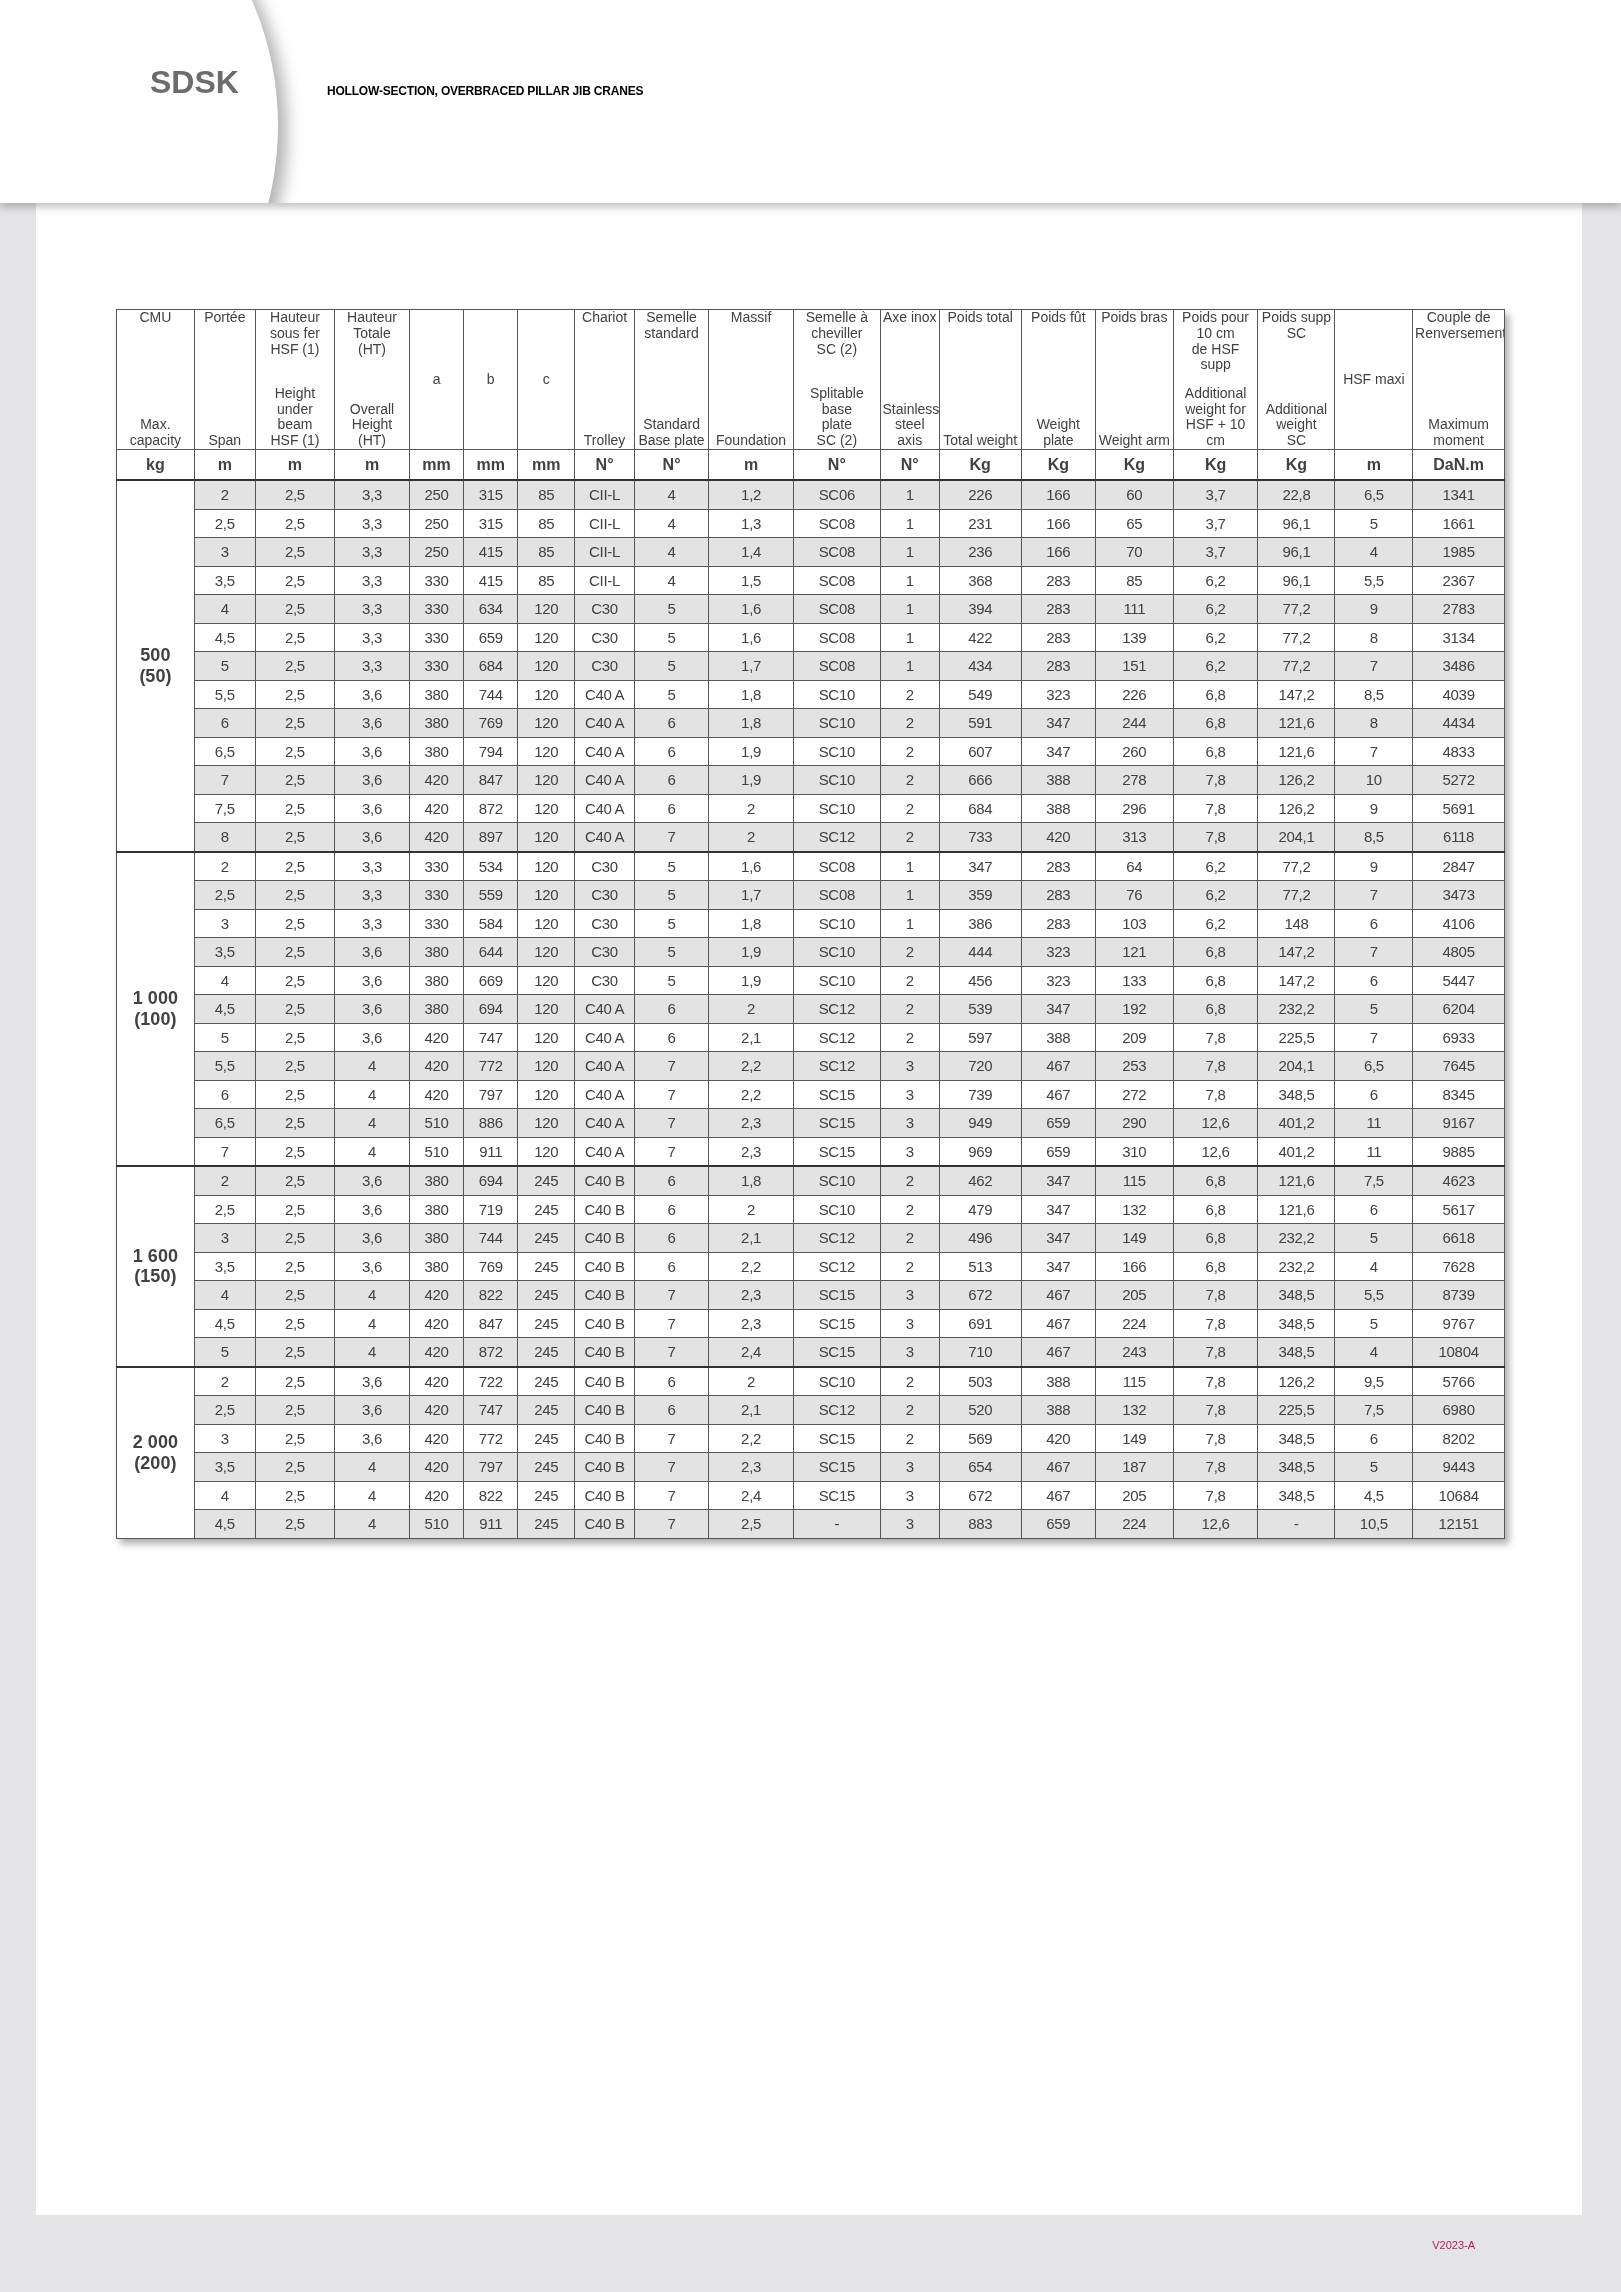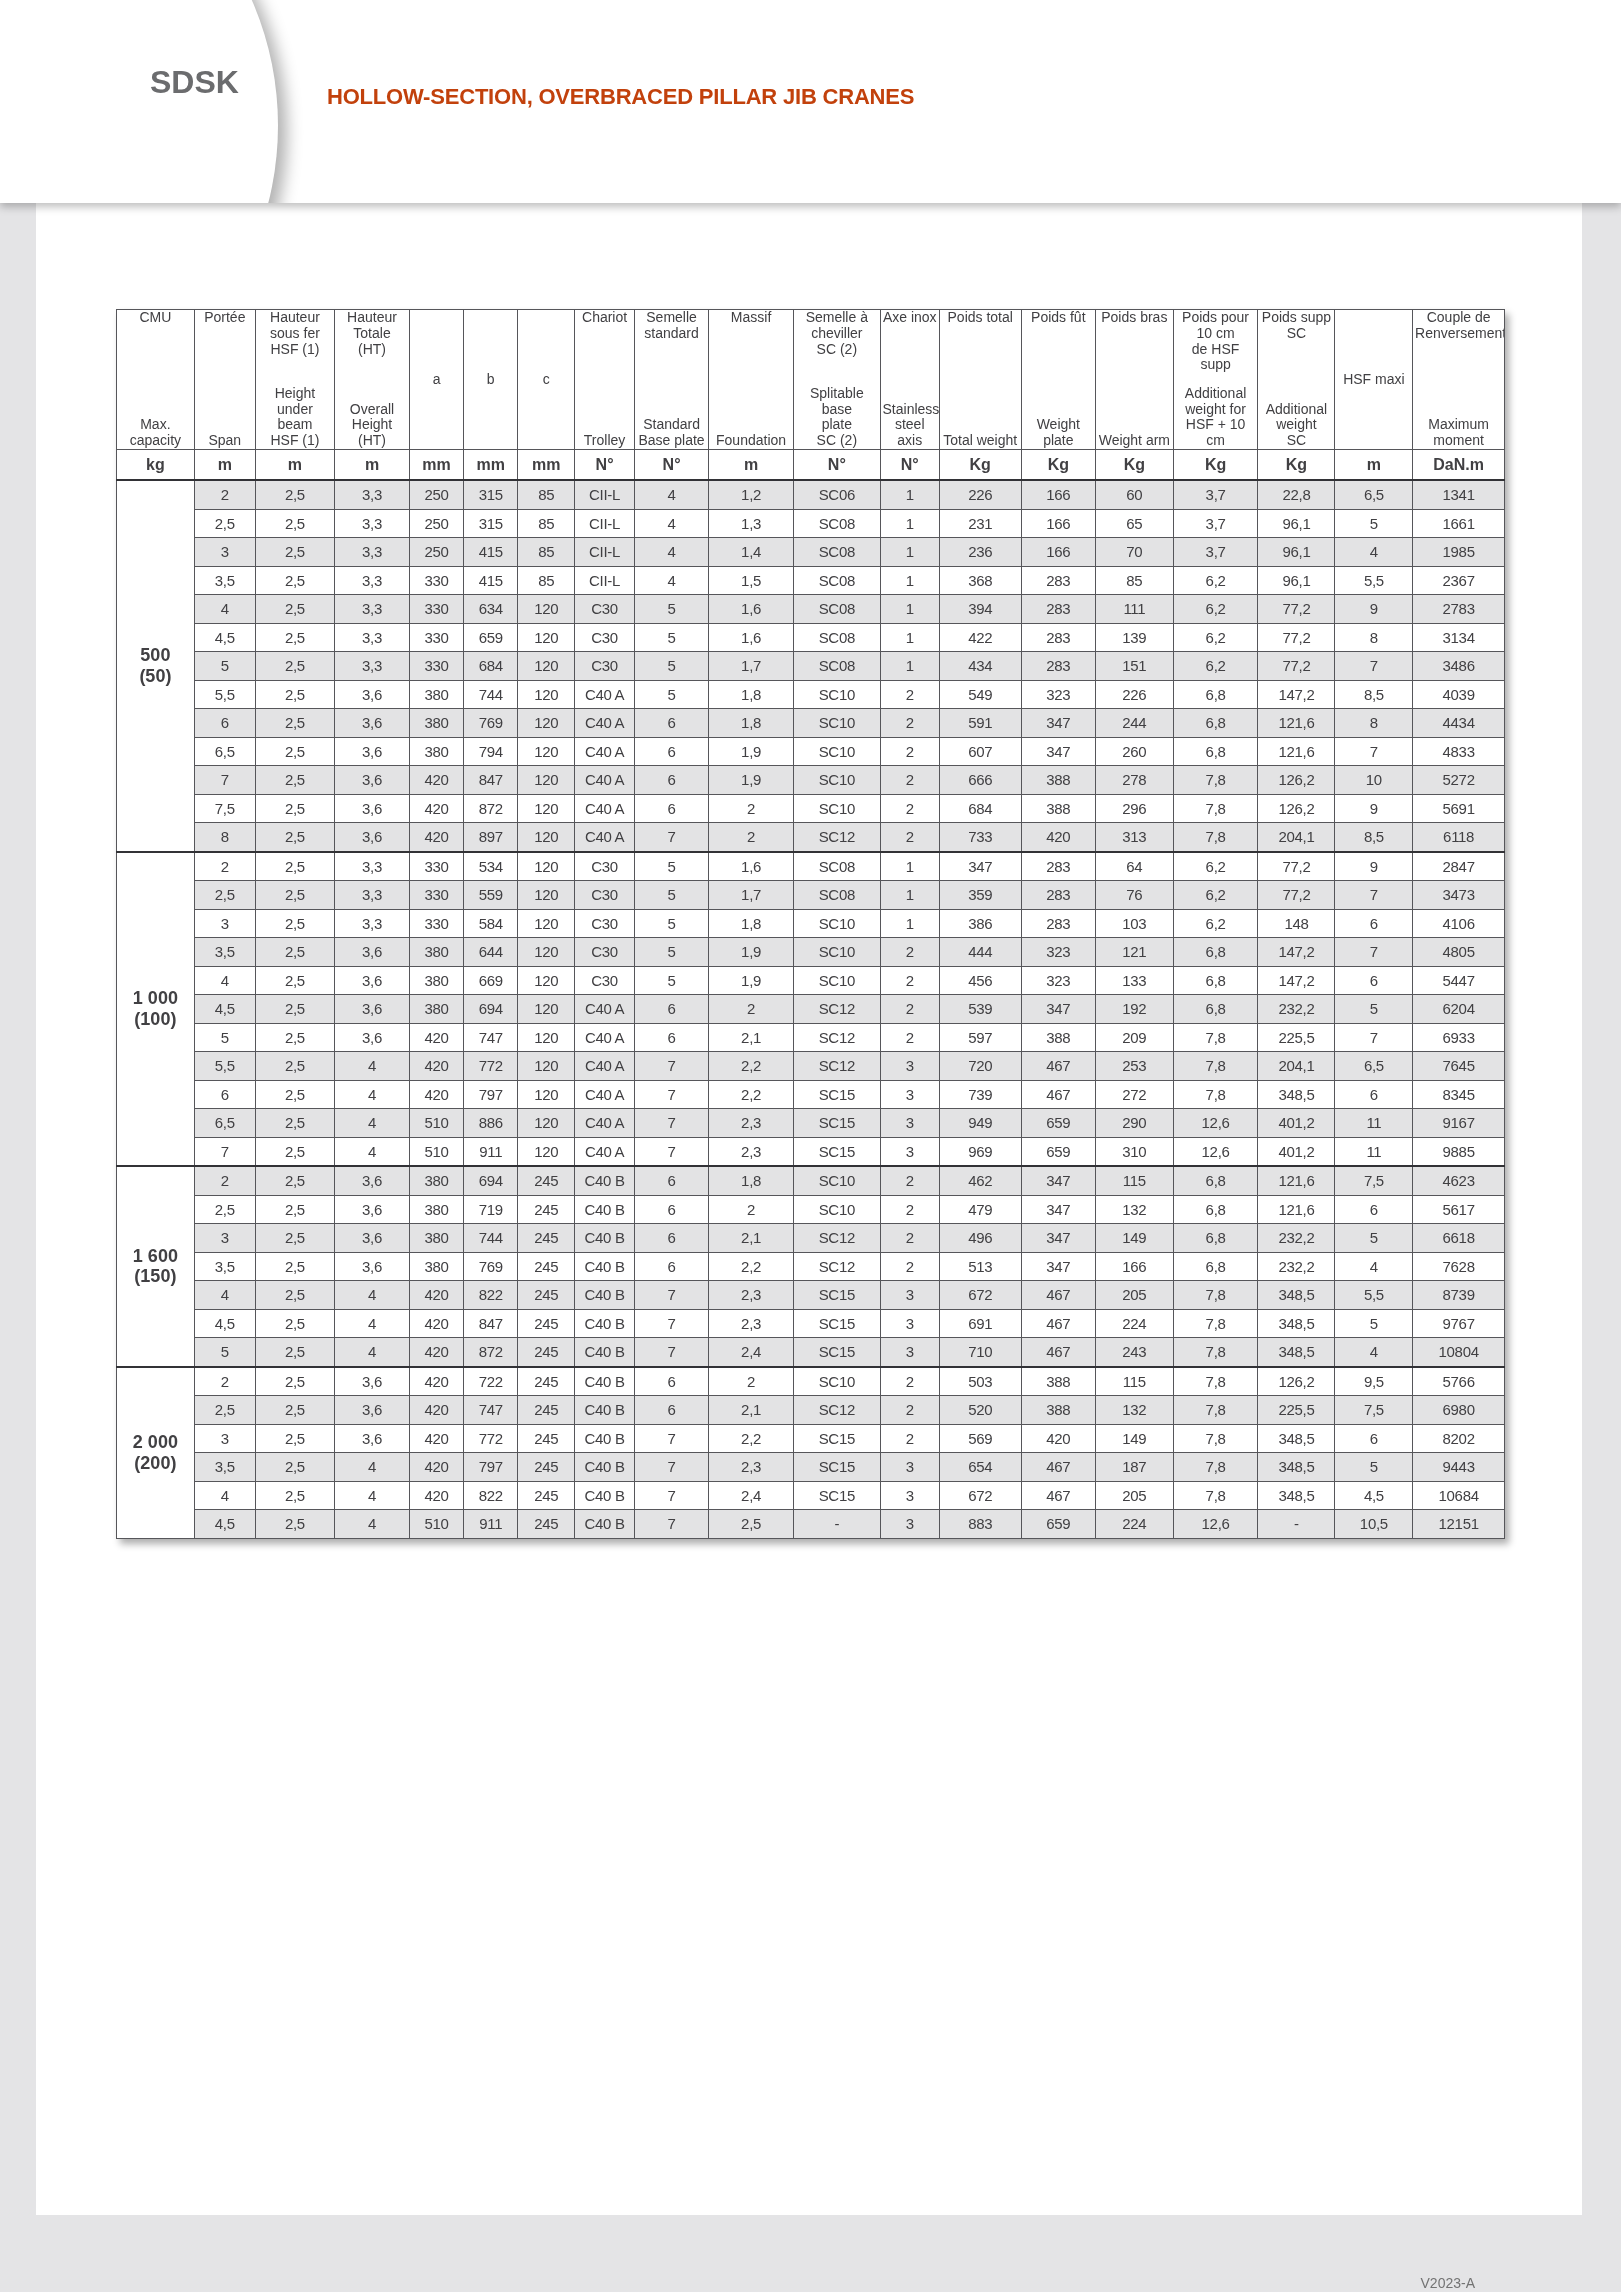--- a/index.html
+++ b/index.html
@@ -19,21 +19,21 @@
     position:absolute;left:-349px;top:-188px;width:627px;height:627px;
     border-radius:50%;background:#ffffff;
     box-shadow:9px 7.2px 16px rgba(0,0,0,0.30);
   }
   .sdsk{
     position:absolute;left:150px;top:64px;z-index:5;
     font-size:32px;font-weight:bold;color:#6b6c6e;letter-spacing:0px;
   }
   .page-title{
     position:absolute;left:327px;top:84px;z-index:5;
-    font-size:22px;font-weight:bold;color:#c2410c;letter-spacing:-0.2px;
+    font-size:12px;font-weight:bold;color:#000000;letter-spacing:-0.2px;
   }
   
   .panel{position:absolute;left:36px;top:203px;width:1546px;height:2012px;background:#ffffff;z-index:1;}
   
   .table-wrap{position:absolute;left:116px;top:309px;width:1389px;z-index:2;}
   table.specs{
     width:100%;border-collapse:collapse;table-layout:fixed;
     background:#fff;border:1.8px solid #323236;
     box-shadow:3.6px 4.5px 7.2px rgba(0,0,0,0.32);
     font-family:"Liberation Sans",sans-serif;
@@ -50,21 +50,21 @@
   tbody td{height:27.5px;font-size:15px;letter-spacing:-0.3px;}
   tbody tr.shade td{background:#e3e3e4;}
   tbody tr.gstart td{border-top:2.2px solid #323236;}
   td.cap{background:#ffffff !important;font-weight:bold;font-size:18px;line-height:1.15;letter-spacing:0;}
   
   .footnotes{position:absolute;left:116px;z-index:2;font-size:18px;color:#3c3c3e;}
   .fn-fr{top:1503px;}
   .fn-en{top:1646px;}
   .footnotes p{margin:0 0 19px 0;line-height:1.05;}
   
-  .version{position:absolute;right:146px;top:2239px;font-size:14px;color:#737373;z-index:2;margin-top:36px;}
+  .version{position:absolute;right:146px;top:2239px;font-size:11px;color:#be185d;z-index:2;}
 </style>
 </head>
 <body>
 
 <div class="page">
 
   <div class="panel"></div>
 
   <div class="topband">
     <div class="corner-square"></div>

